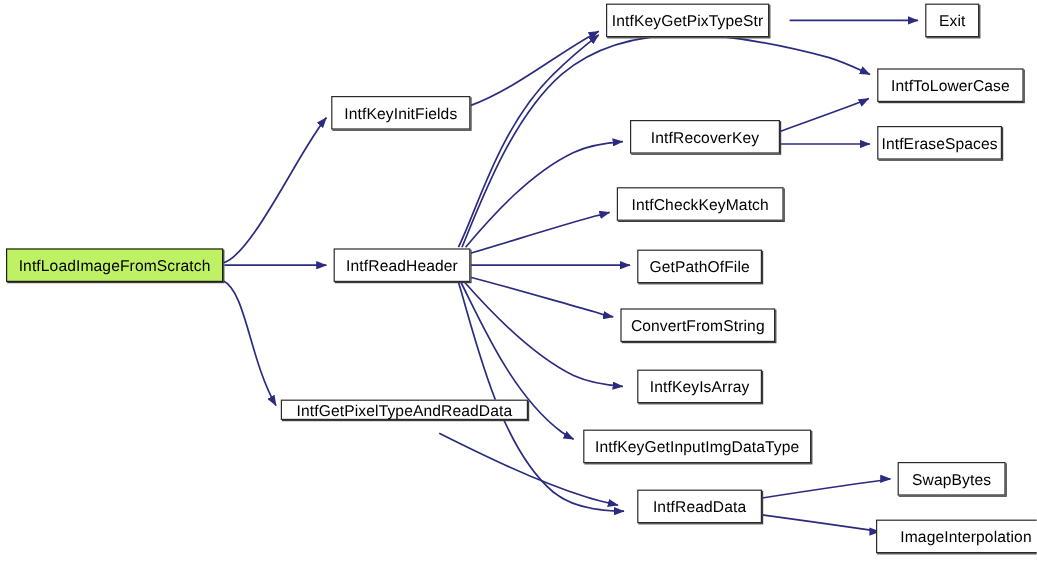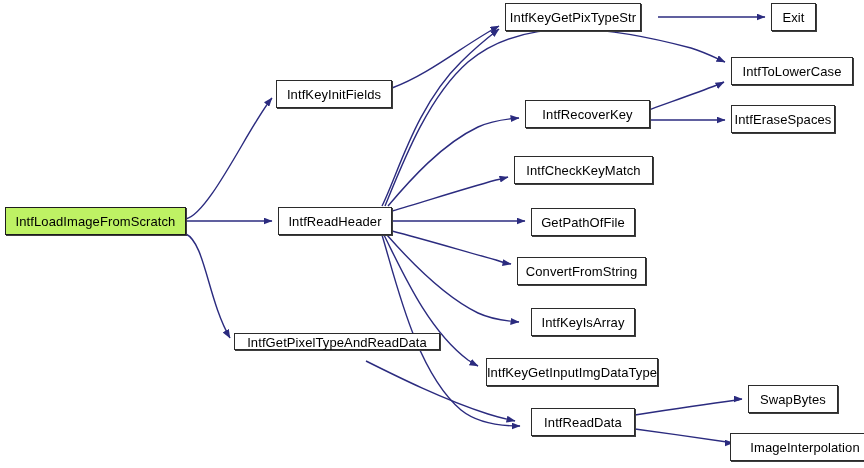--- a/index.html
+++ b/index.html
@@ -102,21 +102,21 @@
       </div>
       <div class="node" style="left: 531px; top: 208px; width: 104px; height: 28px;">
         <span class="node-label">GetPathOfFile</span>
       </div>
       <div class="node" style="left: 517px; top: 257px; width: 129px; height: 28px;">
         <span class="node-label">ConvertFromString</span>
       </div>
       <div class="node" style="left: 531px; top: 308px; width: 104px; height: 28px;">
         <span class="node-label">IntfKeyIsArray</span>
       </div>
-      <div class="node" style="left: 486px; top: 358px; width: 172px; height: 28px;">
+      <div class="node" style="left: 486px; top: 358px; width: 190px; height: 28px;">
         <span class="node-label">IntfKeyGetInputImgDataType</span>
       </div>
       <div class="node" style="left: 531px; top: 408px; width: 104px; height: 28px;">
         <span class="node-label">IntfReadData</span>
       </div>
       <div class="node" style="left: 771px; top: 3px; width: 45px; height: 28px;">
         <span class="node-label">Exit</span>
       </div>
       <div class="node" style="left: 731px; top: 57px; width: 122px; height: 28px;">
         <span class="node-label">IntfToLowerCase</span>

